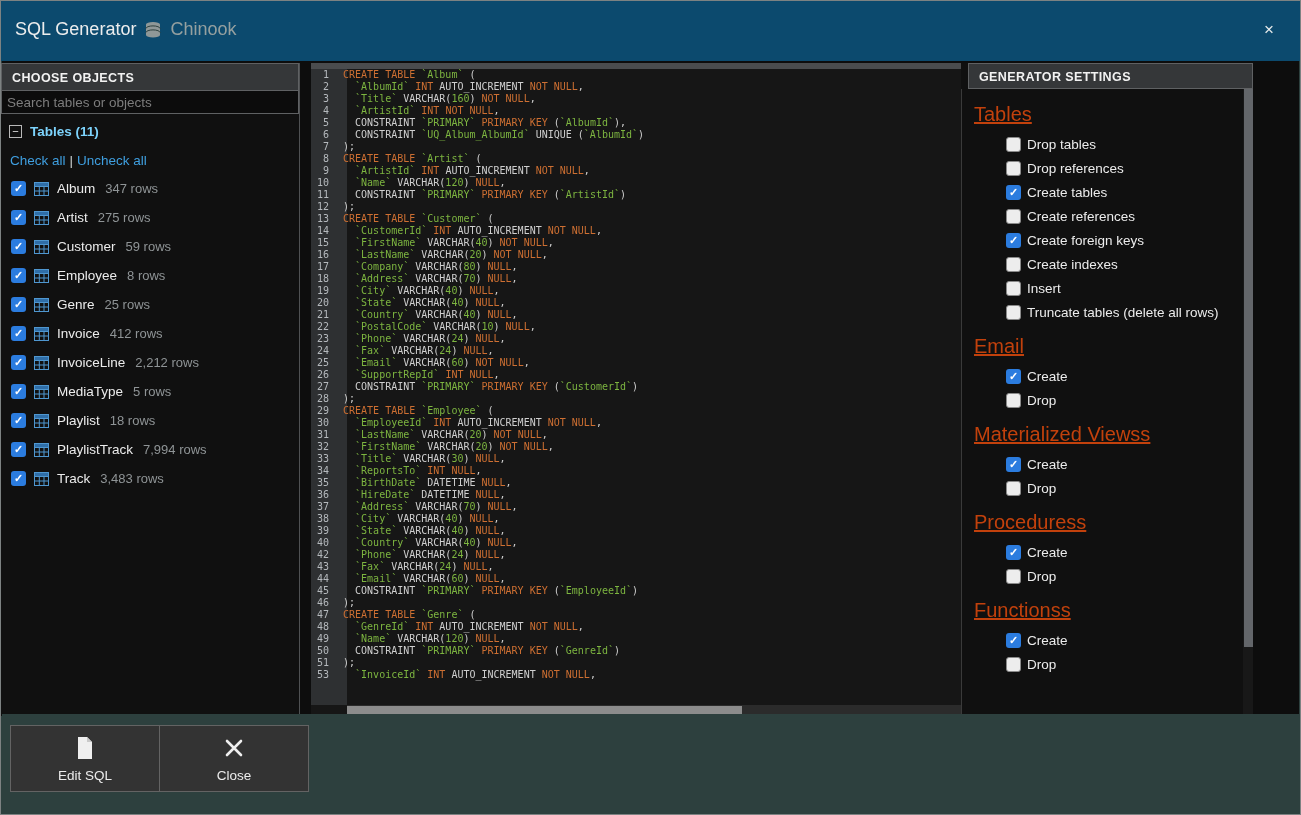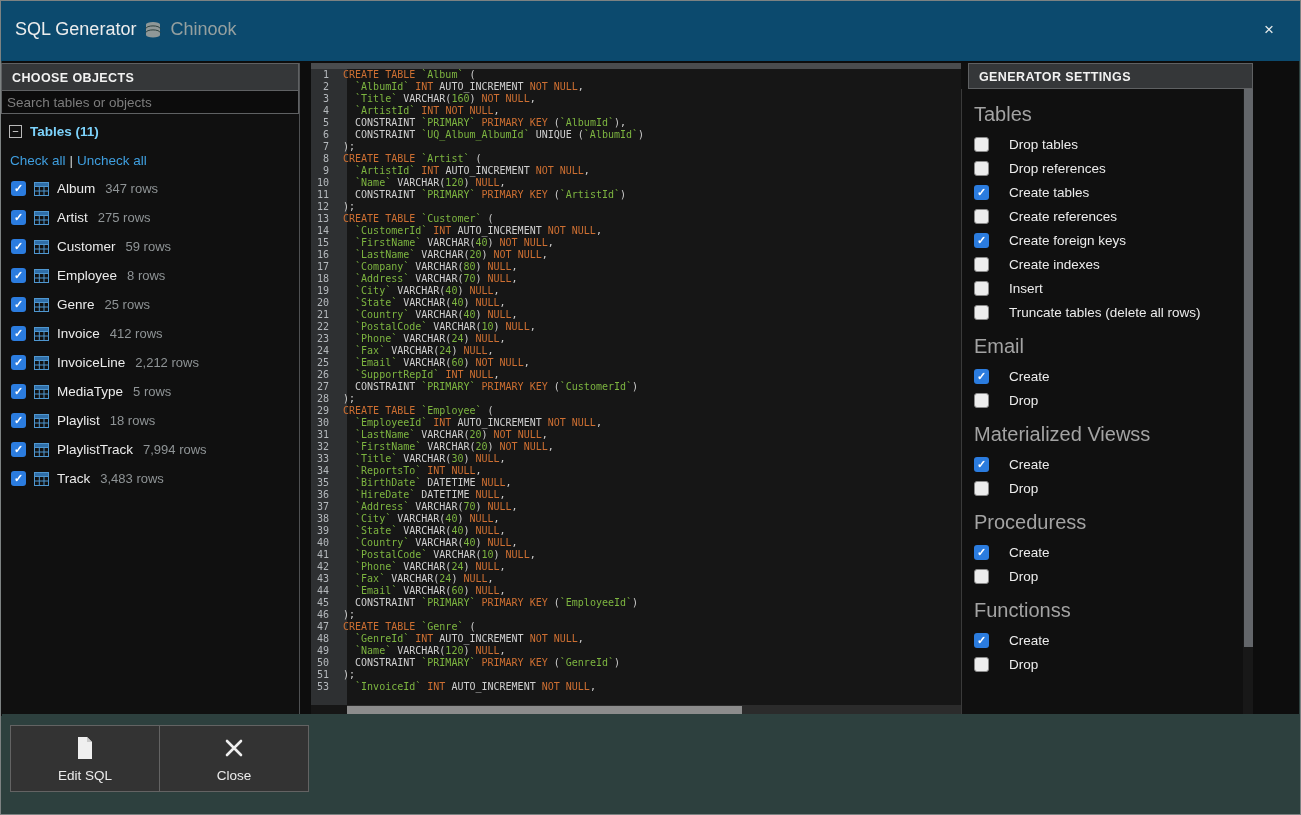--- a/index.html
+++ b/index.html
@@ -63,23 +63,23 @@
   .ed-hthumb { position:absolute; left:0; top:1px; width:395px; height:11px; background:#8c8c8c; }
   .ed-corner { position:absolute; right:0; bottom:0; width:12px; height:13px; background:#1d1d1d; }
   
   .right-panel { position:absolute; left:960px; top:62px; width:292px; height:653px; background:#101010;padding-left:7px; }
   .rp-header { height:26px; background:#353739; border:1px solid #5f6163; color:#f2f2f2;
                font-size:12.5px; font-weight:bold; letter-spacing:.4px; padding:6px 0 0 10px; }
   .rp-body { position:absolute; top:26px; left:0; right:10px; bottom:0; padding:4px 0 0 12px; overflow:hidden;
              border-left:1px solid #3a3a3a; }
   .rp-vscroll { position:absolute; right:0; top:26px; width:10px; bottom:0; background:#181818; }
   .rp-vthumb { position:absolute; left:1px; top:0; width:9px; height:558px; background:#63666a; }
-  .sec-title { font-size:20px; font-weight:400; color:#a3a3a3; margin:15px 0 11px; }
+  .sec-title { font-size:20px; font-weight:400; color:#c2410c; margin:15px 0 11px;text-decoration:underline; }
   .sec-title:first-child { margin-top:10px; }
-  .opt { display:flex; align-items:center; gap:20px; margin-bottom:9px; cursor:pointer; }
+  .opt { display:flex; align-items:center; gap:6px; margin-bottom:9px; cursor:pointer;margin-left:32px; }
   .opt-label { font-size:13.5px; color:#ececec; }
   
   .footer { position:absolute; left:1px; right:1px; bottom:1px; height:99px; background:#2d403e; }
   .f-btns { position:absolute; left:8px; top:11px; display:flex; }
   .f-btn { width:150px; height:67px; background:#333333; border:1px solid #636363; color:#ececec;
            display:flex; flex-direction:column; align-items:center; justify-content:center; gap:7px;
            font-size:13.5px; cursor:pointer; }
   .f-btn + .f-btn { margin-left:-1px; }
   .f-icon { width:24px; height:26px; display:flex; align-items:center; justify-content:center; }
 </style>
@@ -268,21 +268,20 @@
       <div class="code-line"><span class="ln">31</span><span class="tk-p">  </span><span class="tk-i">`LastName`</span><span class="tk-p"> VARCHAR(</span><span class="tk-i">20</span><span class="tk-p">) </span><span class="tk-k">NOT NULL</span><span class="tk-p">,</span></div>
       <div class="code-line"><span class="ln">32</span><span class="tk-p">  </span><span class="tk-i">`FirstName`</span><span class="tk-p"> VARCHAR(</span><span class="tk-i">20</span><span class="tk-p">) </span><span class="tk-k">NOT NULL</span><span class="tk-p">,</span></div>
       <div class="code-line"><span class="ln">33</span><span class="tk-p">  </span><span class="tk-i">`Title`</span><span class="tk-p"> VARCHAR(</span><span class="tk-i">30</span><span class="tk-p">) </span><span class="tk-k">NULL</span><span class="tk-p">,</span></div>
       <div class="code-line"><span class="ln">34</span><span class="tk-p">  </span><span class="tk-i">`ReportsTo`</span><span class="tk-p"> </span><span class="tk-k">INT NULL</span><span class="tk-p">,</span></div>
       <div class="code-line"><span class="ln">35</span><span class="tk-p">  </span><span class="tk-i">`BirthDate`</span><span class="tk-p"> DATETIME </span><span class="tk-k">NULL</span><span class="tk-p">,</span></div>
       <div class="code-line"><span class="ln">36</span><span class="tk-p">  </span><span class="tk-i">`HireDate`</span><span class="tk-p"> DATETIME </span><span class="tk-k">NULL</span><span class="tk-p">,</span></div>
       <div class="code-line"><span class="ln">37</span><span class="tk-p">  </span><span class="tk-i">`Address`</span><span class="tk-p"> VARCHAR(</span><span class="tk-i">70</span><span class="tk-p">) </span><span class="tk-k">NULL</span><span class="tk-p">,</span></div>
       <div class="code-line"><span class="ln">38</span><span class="tk-p">  </span><span class="tk-i">`City`</span><span class="tk-p"> VARCHAR(</span><span class="tk-i">40</span><span class="tk-p">) </span><span class="tk-k">NULL</span><span class="tk-p">,</span></div>
       <div class="code-line"><span class="ln">39</span><span class="tk-p">  </span><span class="tk-i">`State`</span><span class="tk-p"> VARCHAR(</span><span class="tk-i">40</span><span class="tk-p">) </span><span class="tk-k">NULL</span><span class="tk-p">,</span></div>
       <div class="code-line"><span class="ln">40</span><span class="tk-p">  </span><span class="tk-i">`Country`</span><span class="tk-p"> VARCHAR(</span><span class="tk-i">40</span><span class="tk-p">) </span><span class="tk-k">NULL</span><span class="tk-p">,</span></div>
-      <div class="code-line"><span class="ln">41</span><span class="tk-p">  </span><span class="tk-i">`PostalCode`</span><span class="tk-p"> VARCHAR(</span><span class="tk-i">10</span><span class="tk-p">) </span><span class="tk-k">NULL</span><span class="tk-p">,</span></div>
       <div class="code-line"><span class="ln">42</span><span class="tk-p">  </span><span class="tk-i">`Phone`</span><span class="tk-p"> VARCHAR(</span><span class="tk-i">24</span><span class="tk-p">) </span><span class="tk-k">NULL</span><span class="tk-p">,</span></div>
       <div class="code-line"><span class="ln">43</span><span class="tk-p">  </span><span class="tk-i">`Fax`</span><span class="tk-p"> VARCHAR(</span><span class="tk-i">24</span><span class="tk-p">) </span><span class="tk-k">NULL</span><span class="tk-p">,</span></div>
       <div class="code-line"><span class="ln">44</span><span class="tk-p">  </span><span class="tk-i">`Email`</span><span class="tk-p"> VARCHAR(</span><span class="tk-i">60</span><span class="tk-p">) </span><span class="tk-k">NULL</span><span class="tk-p">,</span></div>
       <div class="code-line"><span class="ln">45</span><span class="tk-p">  CONSTRAINT </span><span class="tk-i">`PRIMARY`</span><span class="tk-p"> </span><span class="tk-k">PRIMARY KEY</span><span class="tk-p"> (</span><span class="tk-i">`EmployeeId`</span><span class="tk-p">)</span></div>
       <div class="code-line"><span class="ln">46</span><span class="tk-p">);</span></div>
       <div class="code-line"><span class="ln">47</span><span class="tk-k">CREATE TABLE </span><span class="tk-i">`Genre`</span><span class="tk-p"> (</span></div>
       <div class="code-line"><span class="ln">48</span><span class="tk-p">  </span><span class="tk-i">`GenreId`</span><span class="tk-p"> </span><span class="tk-k">INT</span><span class="tk-p"> AUTO_INCREMENT </span><span class="tk-k">NOT NULL</span><span class="tk-p">,</span></div>
       <div class="code-line"><span class="ln">49</span><span class="tk-p">  </span><span class="tk-i">`Name`</span><span class="tk-p"> VARCHAR(</span><span class="tk-i">120</span><span class="tk-p">) </span><span class="tk-k">NULL</span><span class="tk-p">,</span></div>
       <div class="code-line"><span class="ln">50</span><span class="tk-p">  CONSTRAINT </span><span class="tk-i">`PRIMARY`</span><span class="tk-p"> </span><span class="tk-k">PRIMARY KEY</span><span class="tk-p"> (</span><span class="tk-i">`GenreId`</span><span class="tk-p">)</span></div>
       <div class="code-line"><span class="ln">51</span><span class="tk-p">);</span></div>

